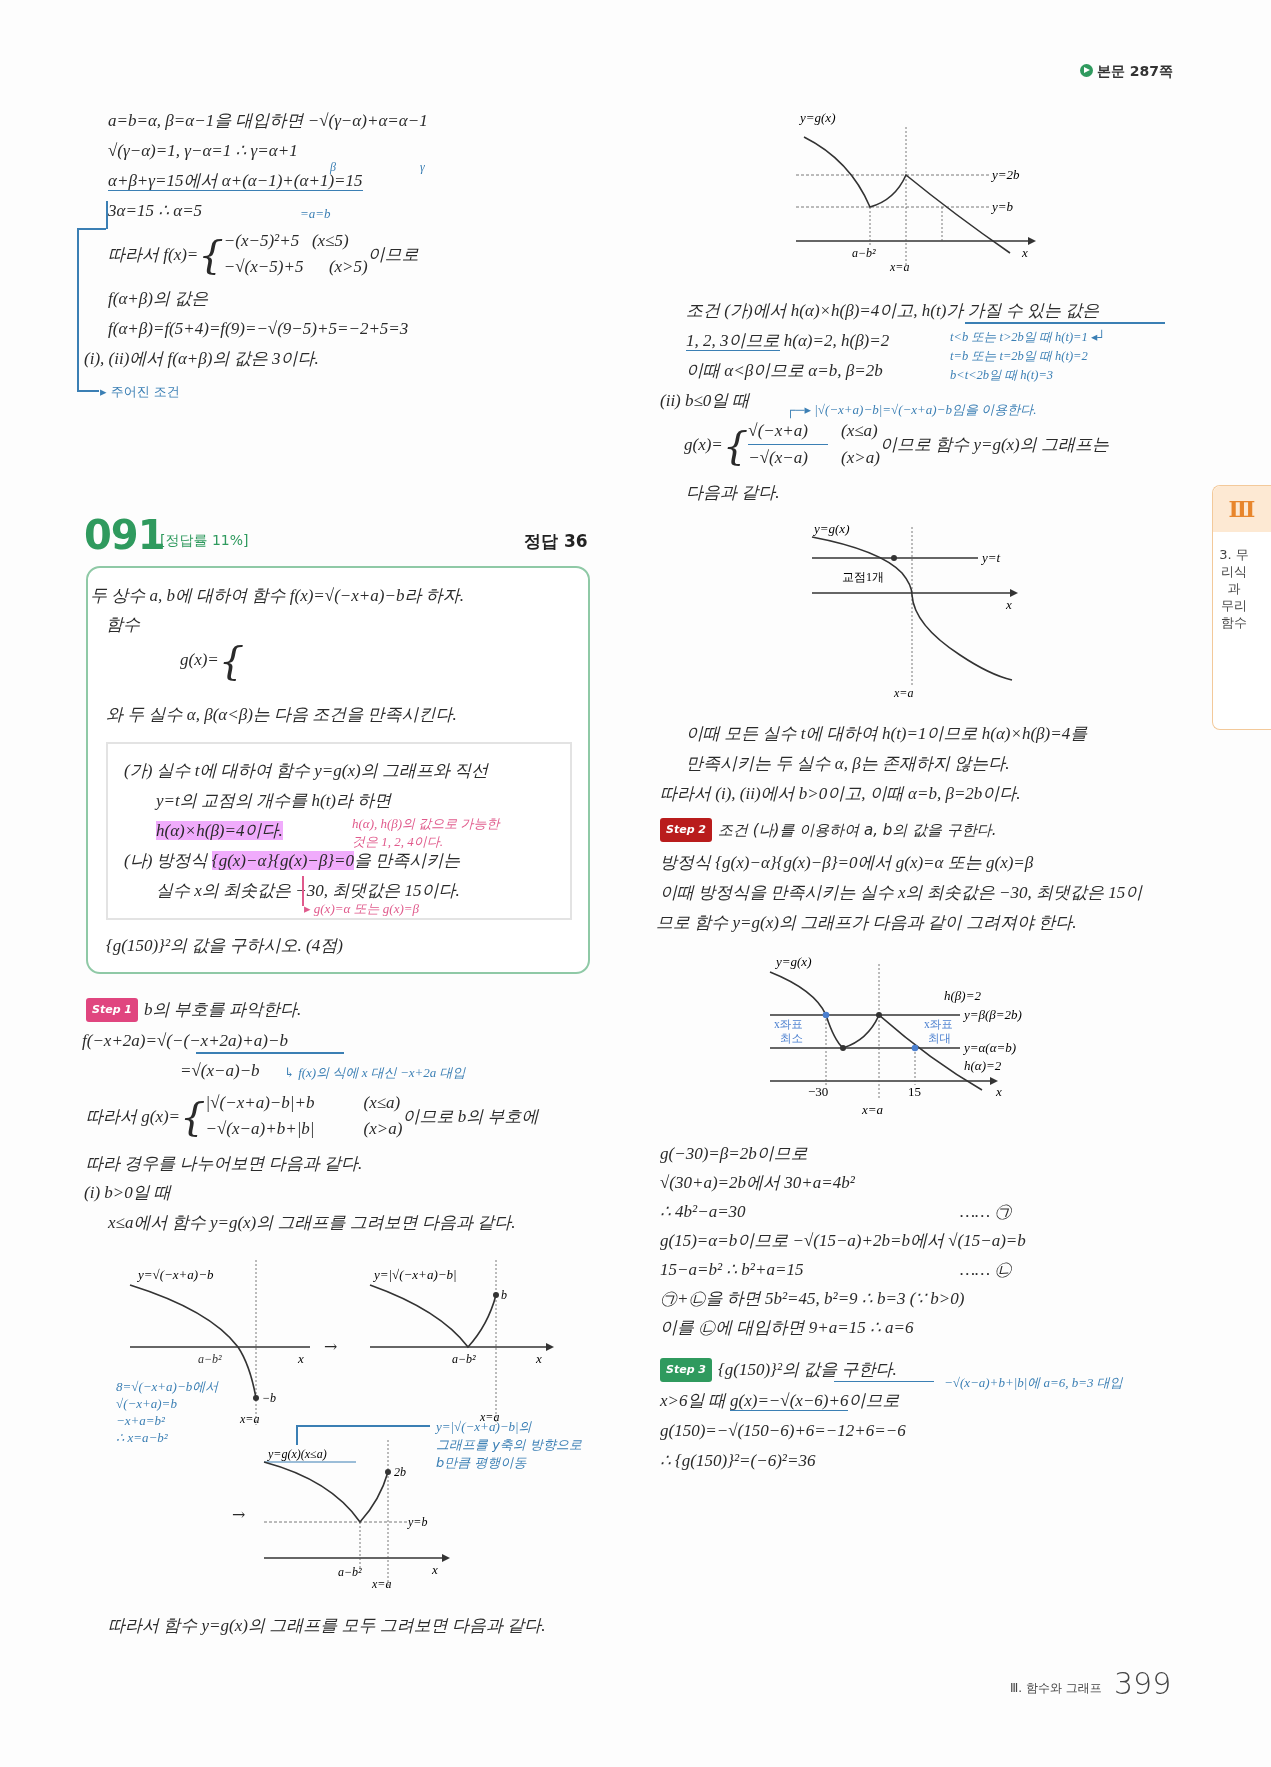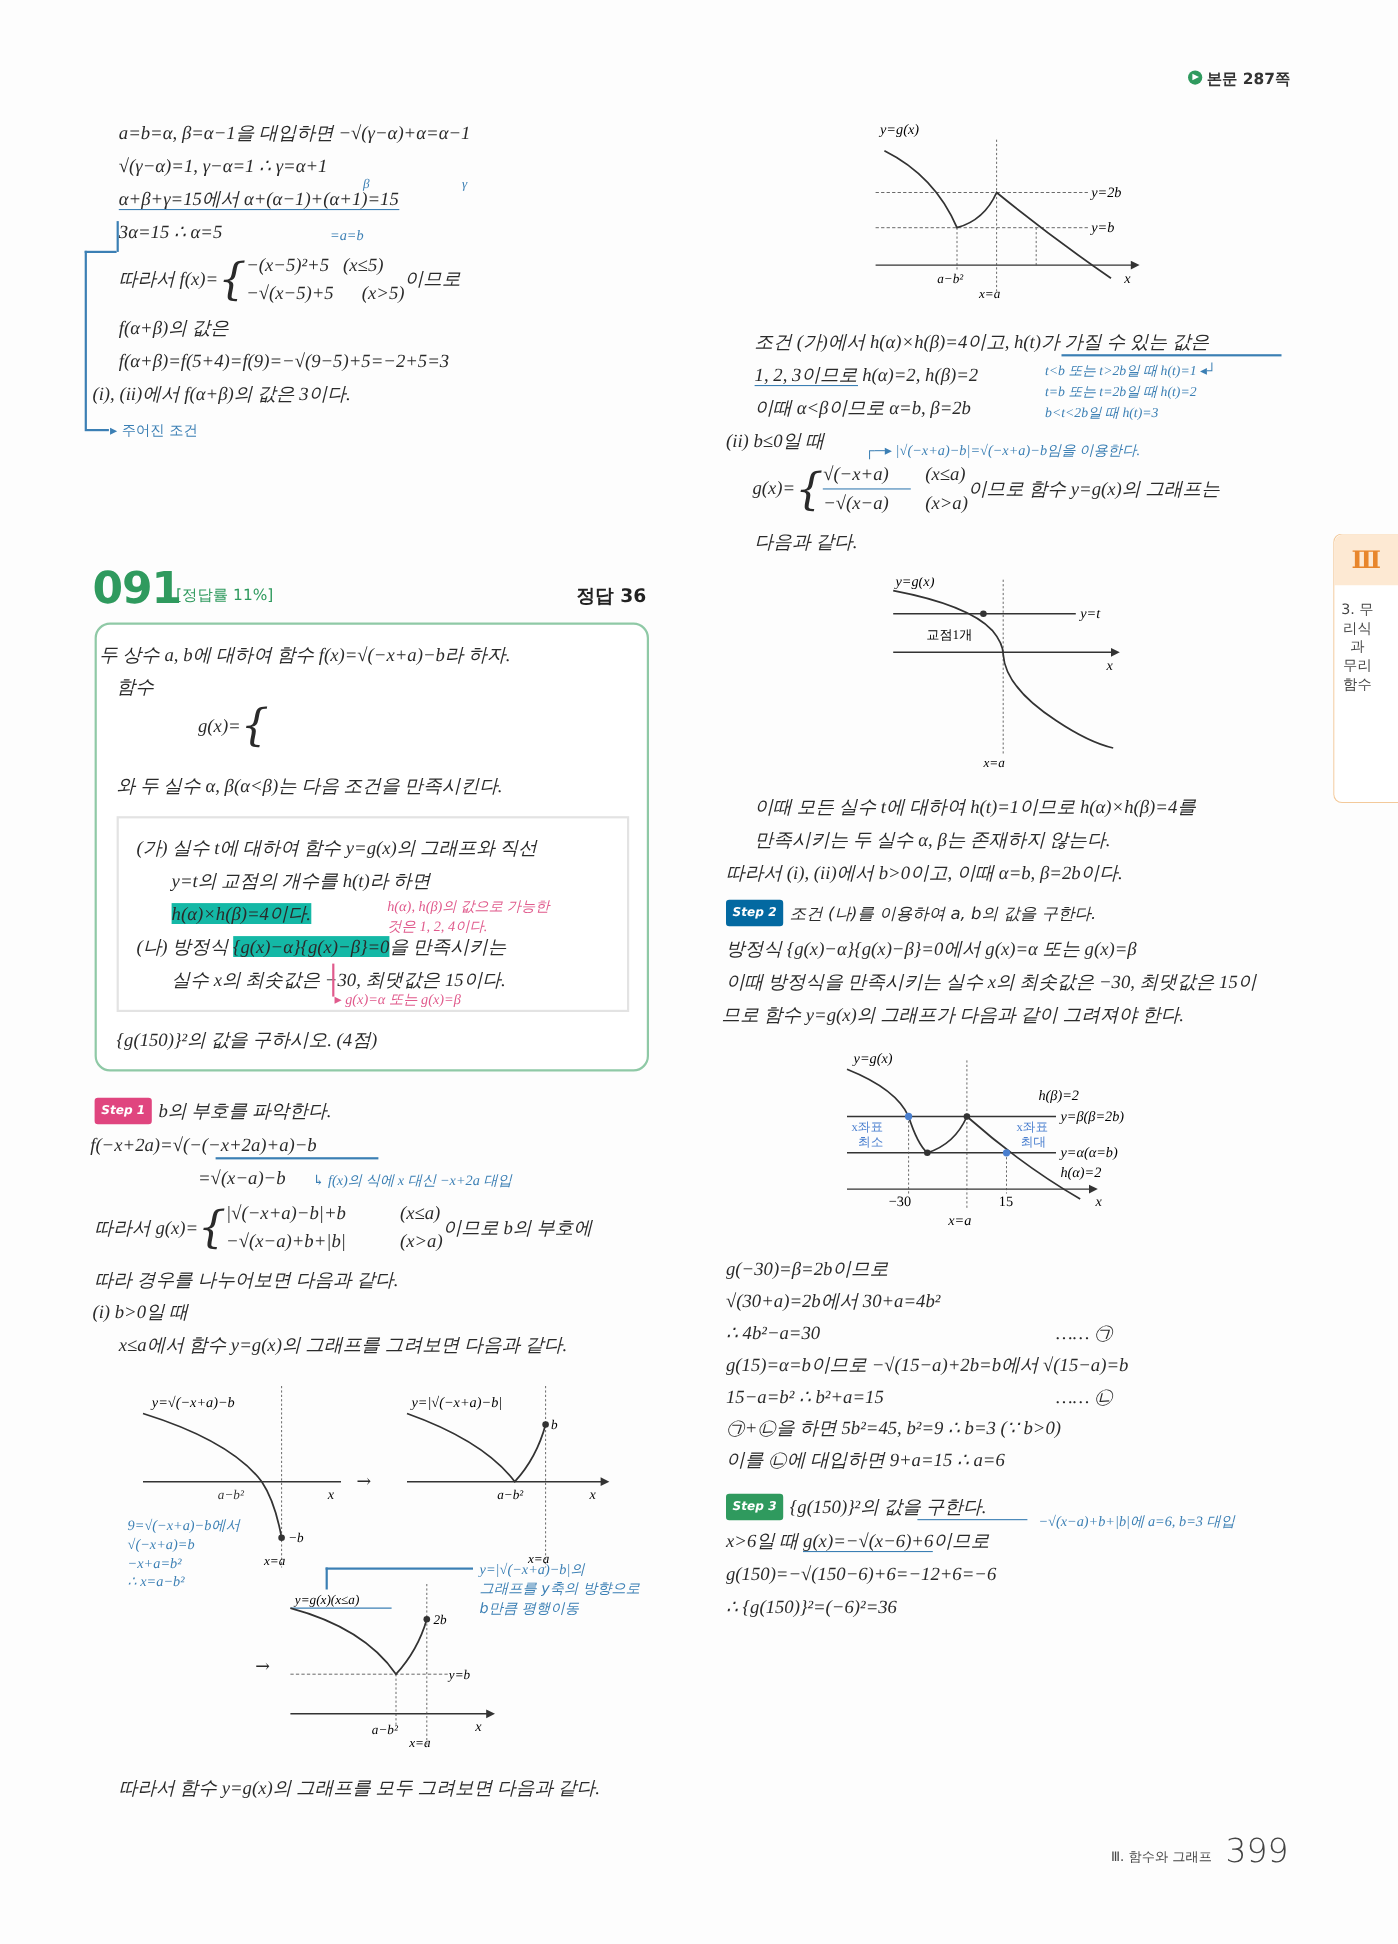--- a/index.html
+++ b/index.html
@@ -6,21 +6,21 @@
   html, body { width: 1271px; height: 1767px; background: #fdfdfd; overflow: hidden; }
   body { position: relative; font-family: "DejaVu Serif", "Liberation Serif", serif; color: #2a2a2a; }
   .abs { position: absolute; }
   .line { position: absolute; font-size: 17px; white-space: nowrap; line-height: 22px; }
   .m { font-style: italic; font-family: "Liberation Serif", "DejaVu Serif", serif; }
   .blue { color: #3b7fb4; }
   .pink { color: #e05a8c; }
   .sm { font-size: 13px; }
   .sans { font-family: "DejaVu Sans", "Liberation Sans", sans-serif; }
   .ul { border-bottom: 1.5px solid #3b7fb4; }
-  .hl { background: #14b8a6; }
+  .hl { background: #f0abfc; }
   .brace { display:inline-block; vertical-align: middle; font-size: 40px; line-height: 40px; font-family: "DejaVu Serif", serif; font-weight: 200; }
   .pw { display:inline-block; vertical-align: middle; line-height: 26px; }
   .step-badge { display:inline-block; font-family: "DejaVu Sans","Liberation Sans",sans-serif; font-size: 11px; font-weight: bold; color:#fff; padding: 1px 6px; border-radius: 3px; margin-right: 6px; vertical-align: 2px; }
   .problem-box { position:absolute; left:86px; top:566px; width:504px; height:408px; border:2px solid #8fc9a6; border-radius: 14px; background:#fff; }
   .cond-box { position:absolute; left:106px; top:742px; width:466px; height:178px; border:2px solid #e3e3e3; background:#fff; }
   .side-tab { position:absolute; left:1212px; top:485px; width:59px; height:245px; border:1px solid #f3c99a; border-right:none; border-radius: 8px 0 0 8px; background:#fff; }
   .side-tab-head { height:46px; background:#fde9d3; border-radius:8px 0 0 0; color:#e8862c; font-size: 22px; font-weight: bold; text-align:center; line-height:46px; }
   .side-tab-text { font-family:"DejaVu Sans",sans-serif; font-size:13px; color:#444; text-align:center; line-height:17px; padding-top:14px; width: 30px; margin-left: 6px; }
   svg text { font-family: "Liberation Serif", "DejaVu Serif", serif; }
 </style>
@@ -94,21 +94,21 @@
   <line x1="146" y1="5" x2="146" y2="170" stroke="#555" stroke-dasharray="2,2" stroke-width="0.8"></line>
   <path d="M20,30 Q100,55 128,92 Q140,110 146,143" fill="none" stroke="#333" stroke-width="1.6"></path>
   <circle cx="146" cy="143" r="3" fill="#333"></circle>
   <text x="28" y="24" font-size="13" font-style="italic">y=√(−x+a)−b</text>
   <text x="188" y="108" font-size="13" font-style="italic">x</text>
   <text x="88" y="108" font-size="12" font-style="italic" fill="#333">a−b²</text>
   <text x="152" y="147" font-size="12" font-style="italic">−b</text>
   <text x="130" y="168" font-size="12" font-style="italic">x=a</text>
 </svg>
 <div class="abs m blue" style="left:116px;top:1378px;font-size:13px;line-height:17px;">
-  <div>9=√(−x+a)−b에서</div>
+  <div>8=√(−x+a)−b에서</div>
   <div>√(−x+a)=b</div>
   <div>−x+a=b²</div>
   <div>∴ x=a−b²</div>
 </div>
 <div class="line" style="left:324px;top:1336px;font-size:16px;">→</div>
 
 <svg class="abs" style="left:360px;top:1255px;" width="210" height="180">
   <line x1="10" y1="92" x2="188" y2="92" stroke="#333" stroke-width="1.3"></line>
   <polygon points="186,88 194,92 186,96" fill="#333"></polygon>
   <line x1="136" y1="5" x2="136" y2="170" stroke="#555" stroke-dasharray="2,2" stroke-width="0.8"></line>
@@ -191,21 +191,21 @@
   <text x="172" y="37" font-size="13" font-style="italic">y=t</text>
   <text x="32" y="56" font-size="12" font-family="DejaVu Sans, sans-serif">교점1개</text>
   <text x="196" y="84" font-size="13" font-style="italic">x</text>
   <text x="84" y="172" font-size="12" font-style="italic">x=a</text>
 </svg>
 
 <div class="line m" style="left:686px;top:723px;">이때 모든 실수 t에 대하여 h(t)=1이므로 h(α)×h(β)=4를</div>
 <div class="line m" style="left:686px;top:753px;">만족시키는 두 실수 α, β는 존재하지 않는다.</div>
 <div class="line m" style="left:660px;top:783px;">따라서 (i), (ii)에서 b&gt;0이고, 이때 α=b, β=2b이다.</div>
 
-<div class="line m" style="left:660px;top:818px;"><span class="step-badge" style="background:#0369a1;">Step 2</span><span class="sans" style="font-size:15px;">조건 (나)를 이용하여 a, b의 값을 구한다.</span></div>
+<div class="line m" style="left:660px;top:818px;"><span class="step-badge" style="background:#b91c1c;">Step 2</span><span class="sans" style="font-size:15px;">조건 (나)를 이용하여 a, b의 값을 구한다.</span></div>
 <div class="line m" style="left:660px;top:852px;">방정식 {g(x)−α}{g(x)−β}=0에서 g(x)=α 또는 g(x)=β</div>
 <div class="line m" style="left:660px;top:882px;">이때 방정식을 만족시키는 실수 x의 최솟값은 −30, 최댓값은 15이</div>
 <div class="line m" style="left:656px;top:912px;">므로 함수 y=g(x)의 그래프가 다음과 같이 그려져야 한다.</div>
 
 <svg class="abs" style="left:760px;top:950px;" width="330" height="180">
   <line x1="10" y1="131" x2="232" y2="131" stroke="#333" stroke-width="1.3"></line>
   <polygon points="230,127 238,131 230,135" fill="#333"></polygon>
   <line x1="10" y1="65" x2="200" y2="65" stroke="#333" stroke-width="1.4"></line>
   <line x1="10" y1="98" x2="200" y2="98" stroke="#333" stroke-width="1.4"></line>
   <line x1="66" y1="65" x2="66" y2="135" stroke="#555" stroke-dasharray="2,2" stroke-width="0.8"></line>

